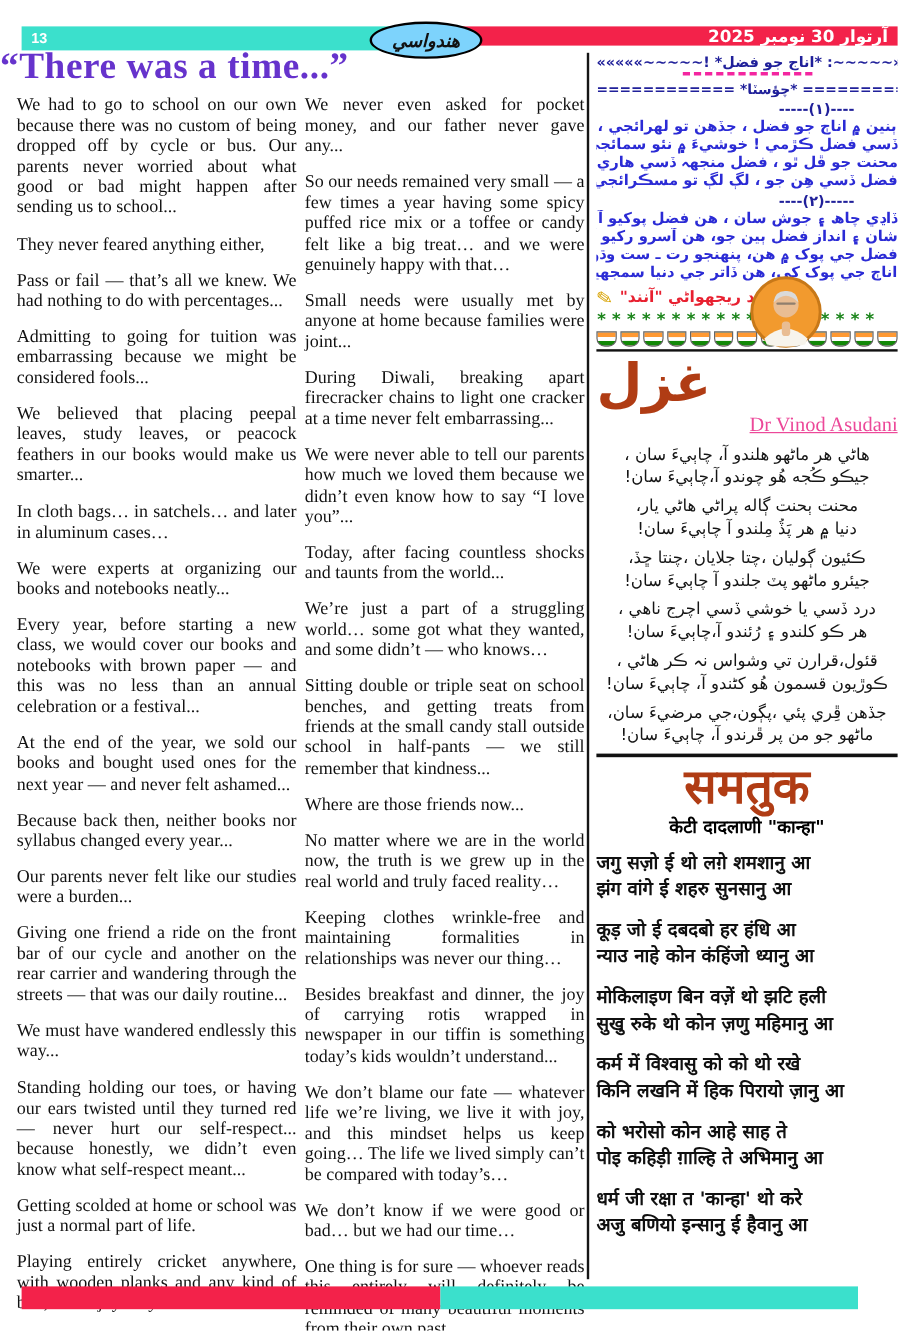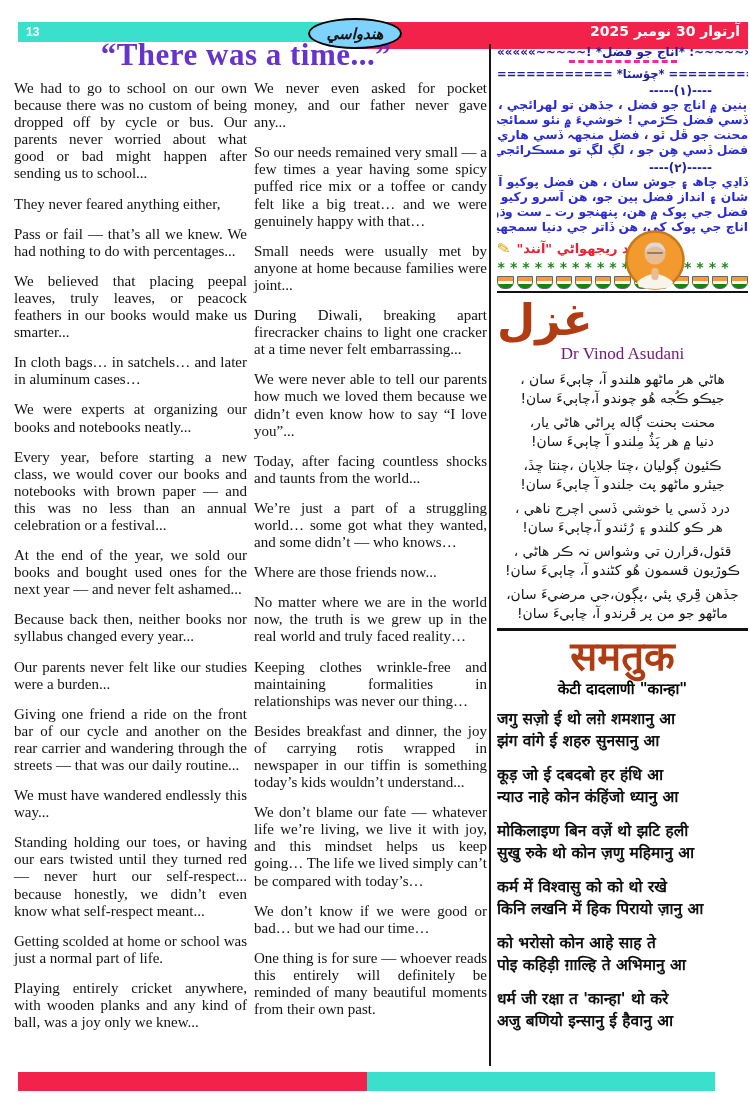--- a/index.html
+++ b/index.html
@@ -1,29 +1,29 @@
 <!DOCTYPE html>
 <html style="--teal: #3BE0CC; --crimson: #F3224A; --title-purple: #6633CC; --navy: #20209A; --poem-blue: #2B2BD5; --heading-brown: #B03C14; --signature-red: #E82030; --magenta: #F326A0; --green: #1C851C; --flag-orange: #FF9933; --flag-green: #128807;"><head>
 <meta charset="utf-8">
 <style>
   html,body{margin:0;padding:0;background:#ffffff;}
   .page{position:relative;width:750px;height:1109px;background:#fff;overflow:hidden;
         font-family:"Liberation Serif",serif;color:#111;padding-left:44px;}
 
   
   .bar-teal{position:absolute;left:18px;top:22px;width:337px;height:20px;background:var(--teal,#3BE0CC);}
-  .bar-red{position:absolute;left:355px;top:22px;width:393px;height:27px;background:var(--crimson,#F3224A);}
+  .bar-red{position:absolute;left:355px;top:22px;width:393px;height:16px;background:var(--crimson,#F3224A);}
   .pagenum{position:absolute;left:8px;top:3px;color:#fff;font:bold 12px "Liberation Sans",sans-serif;}
   .edition-date{position:absolute;right:8px;top:1px;color:#fff;font:bold 14px "DejaVu Sans",sans-serif;direction:rtl;}
   .masthead{position:absolute;left:308px;top:18px;width:90px;height:27px;background:#7dd3fc;border:2.5px solid #000;
             border-radius:50%;display:flex;align-items:center;justify-content:center;z-index:3;}
   .masthead span{font:bold italic 15px "DejaVu Sans",sans-serif;direction:rtl;}
 
   
-  .headline{position:absolute;left:0;top:38px;width:492px;margin:0;text-align:center;
+  .headline{position:absolute;left:0;top:38px;width:492px;margin:0;text-align:left;
             color:var(--title-purple,#6633CC);font:bold 31px/1.1 "Liberation Serif",serif;letter-spacing:0.5px;}
 
   
   .col{position:absolute;top:80px;width:233px;font-size:15px;line-height:17.1px;text-align:justify;}
   .col p{margin:0 0 13px 0;}
   .col-left{left:14px;}
   .col-mid{left:254px;}
   .vdiv{position:absolute;left:489px;top:44px;width:2px;height:1022px;background:#151515;}
 
   
@@ -45,21 +45,21 @@
   .asterisks{margin-top:1px;color:var(--green,#1C851C);font:bold 14px/15px "DejaVu Sans Mono",monospace;
              letter-spacing:4px;white-space:nowrap;overflow:hidden;}
   .flag-row{margin-top:1px;display:flex;gap:3px;justify-content:flex-start;height:12px;
             border-bottom:2.5px solid #111;padding-bottom:3px;}
   .flag{display:inline-block;width:15px;height:11px;border:1px solid #666;border-radius:0 0 7px 7px;
         background:linear-gradient(to bottom,var(--flag-orange,#FF9933) 34%,#fff 34%,#fff 66%,var(--flag-green,#128807) 66%);}
   .avatar{position:absolute;left:128px;top:186px;width:60px;height:60px;z-index:2;}
 
   .ghazal-head{margin-top:3px;text-align:left;color:var(--heading-brown,#B03C14);
                font:bold 44px/48px "DejaVu Sans",sans-serif;}
-  .ghazal-author{text-align:center;font:17px/20px "Liberation Serif",serif;color:#701a75;margin:0 0 6px 0;}
+  .ghazal-author{text-align:right;font:17px/20px "Liberation Serif",serif;color:#ec4899;margin:0 0 6px 0;text-decoration:underline;}
   .couplet{margin-bottom:6px;}
   .gline{direction:rtl;text-align:center;color:#141414;
          font:13.8px/18.5px "DejaVu Sans",sans-serif;white-space:nowrap;overflow:hidden;}
   .hline{border-top:3px solid #111;margin:4px 0 3px 0;}
 
   .samtuk-head{text-align:center;color:var(--heading-brown,#B03C14);
                font:bold 40px/44px "DejaVu Sans",sans-serif;margin-top:1px;}
   .samtuk-author{text-align:center;color:#000;font:bold 15px/22px "DejaVu Sans",sans-serif;margin-bottom:8px;}
   .hcouplet{margin-bottom:12px;}
   .hline-dev{color:#101010;font:bold 15.5px/22px "DejaVu Sans",sans-serif;
@@ -83,21 +83,22 @@
   <div class="masthead">
     <span>هندواسي</span>
   </div>
 
   <h1 class="headline">“There was a time...”</h1>
 
   <div class="col col-left">
     <p>We had to go to school on our own because there was no custom of being dropped off by cycle or bus. Our parents never worried about what good or bad might happen after sending us to school...</p>
     <p>They never feared anything either,</p>
     <p>Pass or fail — that’s all we knew. We had nothing to do with percentages...</p>
-    <p>We believed that placing peepal leaves, truly leaves, or peacock feathers in our books would make us smarter...</p>
+    <p>Admitting to going for tuition was embarrassing because we might be considered fools...</p>
+    <p>We believed that placing peepal leaves, study leaves, or peacock feathers in our books would make us smarter...</p>
     <p>In cloth bags… in satchels… and later in aluminum cases…</p>
     <p>We were experts at organizing our books and notebooks neatly...</p>
     <p>Every year, before starting a new class, we would cover our books and notebooks with brown paper — and this was no less than an annual celebration or a festival...</p>
     <p>At the end of the year, we sold our books and bought used ones for the next year — and never felt ashamed...</p>
     <p>Because back then, neither books nor syllabus changed every year...</p>
     <p>Our parents never felt like our studies were a burden...</p>
     <p>Giving one friend a ride on the front bar of our cycle and another on the rear carrier and wandering through the streets — that was our daily routine...</p>
     <p>We must have wandered endlessly this way...</p>
     <p>Standing holding our toes, or having our ears twisted until they turned red — never hurt our self-respect... because honestly, we didn’t even know what self-respect meant...</p>
     <p>Getting scolded at home or school was just a normal part of life.</p>
@@ -105,20 +106,21 @@
   </div>
 
   <div class="col col-mid">
     <p>We never even asked for pocket money, and our father never gave any...</p>
     <p>So our needs remained very small — a few times a year having some spicy puffed rice mix or a toffee or candy felt like a big treat… and we were genuinely happy with that…</p>
     <p>Small needs were usually met by anyone at home because families were joint...</p>
     <p>During Diwali, breaking apart firecracker chains to light one cracker at a time never felt embarrassing...</p>
     <p>We were never able to tell our parents how much we loved them because we didn’t even know how to say “I love you”...</p>
     <p>Today, after facing countless shocks and taunts from the world...</p>
     <p>We’re just a part of a struggling world… some got what they wanted, and some didn’t — who knows…</p>
+    <p>Sitting double or triple seat on school benches, and getting treats from friends at the small candy stall outside school in half-pants — we still remember that kindness...</p>
     <p>Where are those friends now...</p>
     <p>No matter where we are in the world now, the truth is we grew up in the real world and truly faced reality…</p>
     <p>Keeping clothes wrinkle-free and maintaining formalities in relationships was never our thing…</p>
     <p>Besides breakfast and dinner, the joy of carrying rotis wrapped in newspaper in our tiffin is something today’s kids wouldn’t understand...</p>
     <p>We don’t blame our fate — whatever life we’re living, we live it with joy, and this mindset helps us keep going… The life we lived simply can’t be compared with today’s…</p>
     <p>We don’t know if we were good or bad… but we had our time…</p>
     <p>One thing is for sure — whoever reads this entirely will definitely be reminded of many beautiful moments from their own past.</p>
   </div>
 
   <div class="vdiv"></div>

